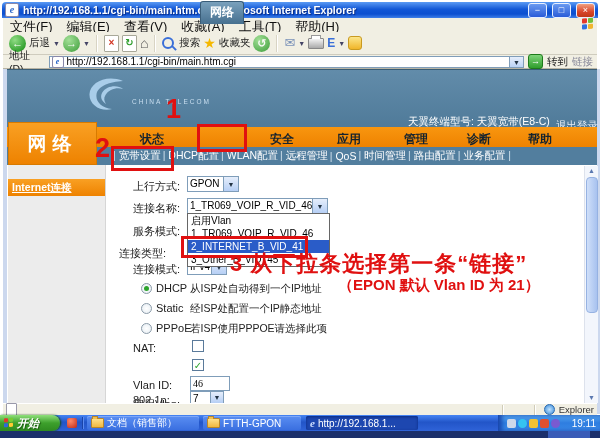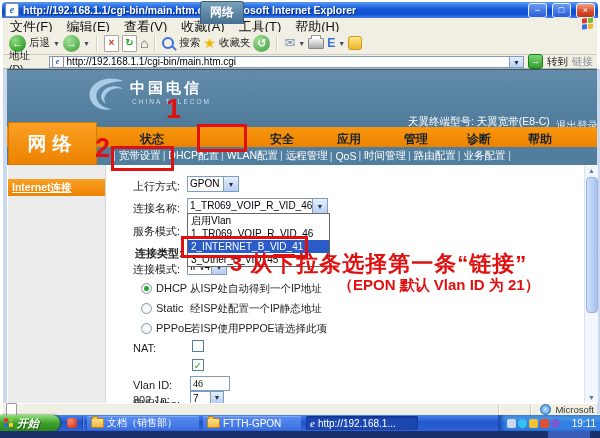--- a/index.html
+++ b/index.html
@@ -235,21 +235,20 @@
   </div>
 
   <div class="frameL"></div>
   <div class="frameR"></div>
 
   <div class="banner">
     <svg class="abs" style="left:80px;top:6px;" width="40" height="36" viewBox="0 0 40 36">
       <path d="M36 5 C19 -2 3 7 2.5 18 C2 29 14 36 25 33 C15 32 8.5 26 9.5 18.5 C10.5 10 23 5.5 36 5 Z" fill="#a9cde9"></path>
       <path d="M15 17 C20 9 31 9 36 13 C30 11 22 13 18.5 19 C16.5 22 17 25 19 28 C14.5 25 13 21 15 17 Z" fill="#a9cde9"></path>
     </svg>
-    <span class="brand">中国电信</span>
     <span class="brandsub">CHINA TELECOM</span>
     <span class="devinfo">天翼终端型号: 天翼宽带(E8-C)</span>
     <span class="logout">退出登录</span>
   </div>
 
   <div class="sidehead">网络</div>
 
   <div class="tabrow"></div>
   <span class="tab" style="left:140px;top:131px;">状态</span>
   <span class="tab active" style="left:200px;">网络</span>
@@ -294,21 +293,21 @@
     </span>
 
     <div class="ddlist">
       <div class="opt">启用Vlan</div>
       <div class="opt">1_TR069_VOIP_R_VID_46</div>
       <div class="opt selected">2_INTERNET_B_VID_41</div>
       <div class="opt">3_Other_B_VID_45</div>
     </div>
 
     <span class="lbl" style="left:133px;top:224px;">服务模式:</span>
-    <span class="lbl" style="left:135px;top:246px;font-weight:bold;">连接类型:</span>
+    <span class="lbl" style="left:119px;top:246px;">连接类型:</span>
 
     <span class="lbl" style="left:133px;top:262px;">连接模式:</span>
     <span class="sel" style="left:187px;top:259px;width:40px;">
       <span class="tx">IPv4</span>
       <span class="ar">▼</span>
     </span>
 
     <span class="radio" style="left:141px;top:283px;" data-checked="true"></span>
     <span class="lbl" style="left:156px;top:282px;">DHCP</span>
     <span class="desc" style="left:190px;top:282px;">从ISP处自动得到一个IP地址</span>
@@ -344,21 +343,21 @@
   <div class="redbox" style="left:181px;top:236px;width:121px;height:16px;"></div>
   <span class="redbig" style="left:230px;top:249px;">3  从下拉条选择第一条“链接”</span>
   <span class="rednote" style="left:338px;top:276px;">（EPON 默认 Vlan ID 为 21）</span>
 
   <div class="statusbar">
     <span class="spage"></span>
     <span style="flex:1;"></span>
     <span class="spane"></span>
     <span class="spane" style="margin-left:30px;"></span>
     <span class="globe"></span>
-    <span>Microsoft</span>
+    <span>Explorer</span>
   </div>
 
   <div class="taskbar">
     <div class="start">
       <span class="miniflag">
           <i></i>
           <i></i>
           <i></i>
           <i></i>
         </span>

